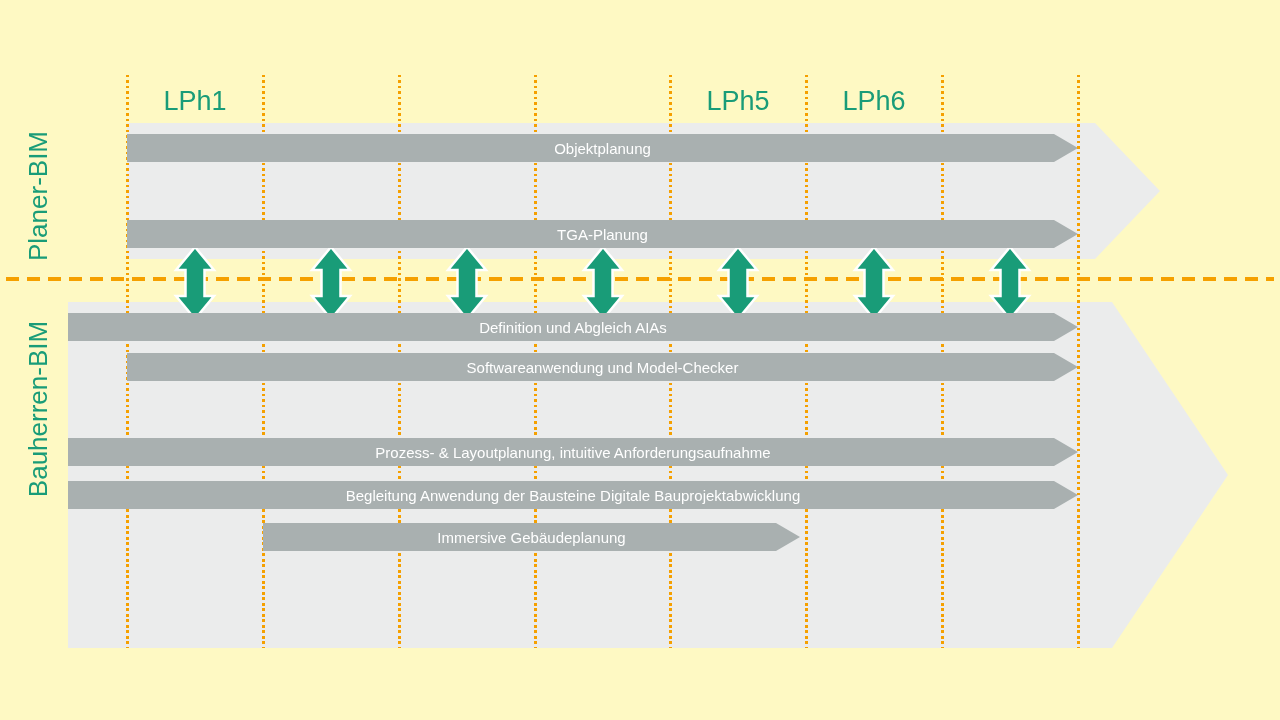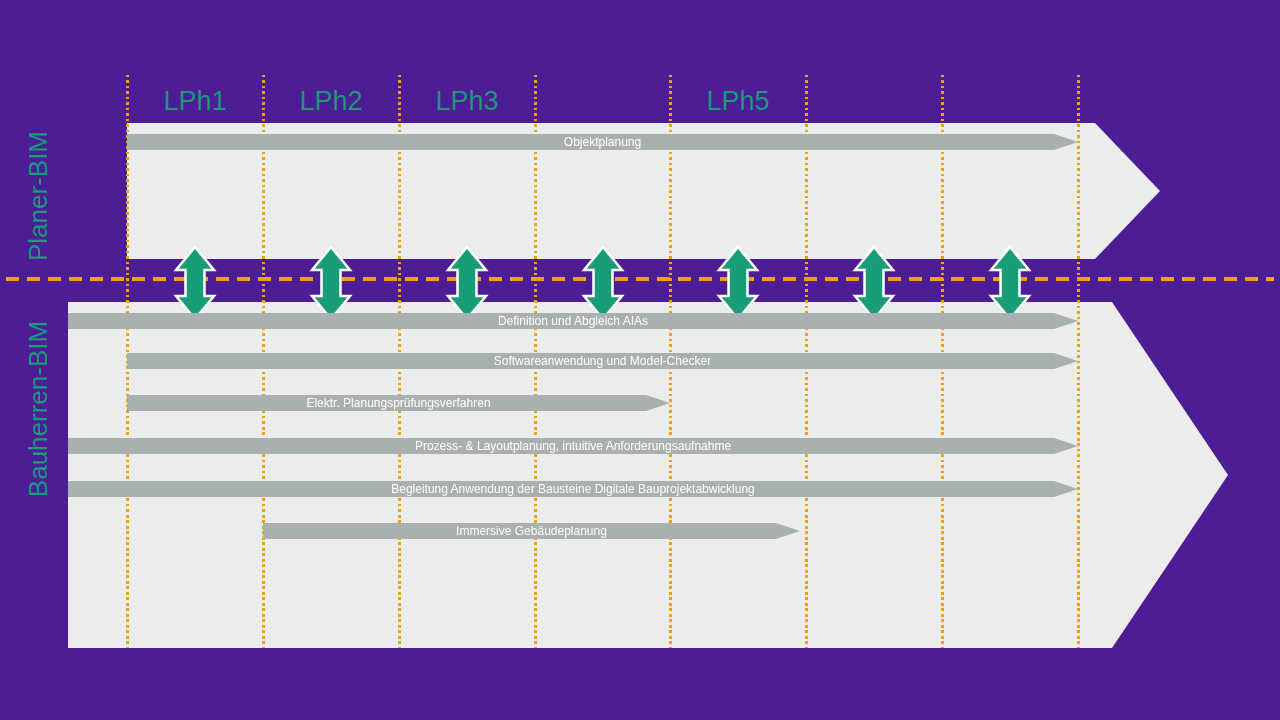--- a/index.html
+++ b/index.html
@@ -1,17 +1,17 @@
 <!DOCTYPE html>
 <html><head>
 <meta charset="utf-8">
 <style>
   html,body { margin:0; padding:0; background:#fff; }
   .stage {
-    position:relative; width:1280px; height:720px; background:#4c1d95;
+    position:relative; width:1280px; height:720px; background:#fef9c3;
     overflow:hidden; font-family:"Liberation Sans","DejaVu Sans",sans-serif;
   }
   
   .bg-arrow { position:absolute; background:#ebecec; z-index:1; }
   .bg-planer { left:127px; top:123px; width:1033px; height:136px;
     clip-path:polygon(0 0, 968px 0, 1033px 68px, 968px 136px, 0 136px); }
   .bg-bauherren { left:68px; top:302px; width:1160px; height:346px;
     clip-path:polygon(0 0, 1044px 0, 1160px 173px, 1044px 346px, 0 346px); }
   
   .vline { position:absolute; top:75px; width:3px; height:573px; z-index:2;
@@ -20,23 +20,23 @@
   
   .hline { position:absolute; left:6px; top:277px; width:1268px; height:3.5px; z-index:2;
     background-image:repeating-linear-gradient(to right,#f5a000 0 13px, transparent 13px 21px); }
   
   .phase-label { position:absolute; top:84px; width:136px; text-align:center;
     color:#199c78; font-size:27px; line-height:34px; z-index:7; }
   
   .side-label { position:absolute; color:#199c78; font-size:26px; white-space:nowrap;
     transform:translate(-50%,-50%) rotate(-90deg); z-index:7; }
   
-  .bar { position:absolute; height:16px; background:#a9b0b0; color:#ffffff;
+  .bar { position:absolute; height:28px; background:#a9b0b0; color:#ffffff;
     display:flex; align-items:center; justify-content:center;
-    font-size:12px; white-space:nowrap; z-index:5;
+    font-size:15px; white-space:nowrap; z-index:5;
     clip-path:polygon(0 0, calc(100% - 24px) 0, 100% 50%, calc(100% - 24px) 100%, 0 100%); }
   
   .sync { position:absolute; top:245px; z-index:4; }
 </style>
 </head>
 <body>
 
 <div class="stage">
 
   <div class="bg-arrow bg-planer"></div>
@@ -47,28 +47,28 @@
   <div class="vline" style="left:398px"></div>
   <div class="vline" style="left:534px"></div>
   <div class="vline" style="left:669px"></div>
   <div class="vline" style="left:805px"></div>
   <div class="vline" style="left:941px"></div>
   <div class="vline front" style="left:1077px"></div>
 
   <div class="hline"></div>
 
   <div class="phase-label" style="left:127px">LPh1</div>
-  <div class="phase-label" style="left:263px">LPh2</div>
-  <div class="phase-label" style="left:399px">LPh3</div>
   <div class="phase-label" style="left:670px">LPh5</div>
+  <div class="phase-label" style="left:806px">LPh6</div>
 
   <div class="side-label" style="left:38px; top:196px">Planer-BIM</div>
   <div class="side-label" style="left:38px; top:409px">Bauherren-BIM</div>
 
   <div class="bar" style="left:127px; top:134px; width:951px">Objektplanung</div>
+  <div class="bar" style="left:127px; top:220px; width:951px">TGA-Planung</div>
 
   <svg class="sync" style="left:173px" width="44" height="76" viewBox="0 0 44 76">
       <polygon points="22,2 41,25 31.5,25 31.5,51 41,51 22,74 3,51 12.5,51 12.5,25 3,25" fill="#199c78" stroke="#ffffff" stroke-width="2.5"></polygon>
     </svg>
   <svg class="sync" style="left:309px" width="44" height="76" viewBox="0 0 44 76">
       <polygon points="22,2 41,25 31.5,25 31.5,51 41,51 22,74 3,51 12.5,51 12.5,25 3,25" fill="#199c78" stroke="#ffffff" stroke-width="2.5"></polygon>
     </svg>
   <svg class="sync" style="left:445px" width="44" height="76" viewBox="0 0 44 76">
       <polygon points="22,2 41,25 31.5,25 31.5,51 41,51 22,74 3,51 12.5,51 12.5,25 3,25" fill="#199c78" stroke="#ffffff" stroke-width="2.5"></polygon>
     </svg>
@@ -80,18 +80,17 @@
     </svg>
   <svg class="sync" style="left:852px" width="44" height="76" viewBox="0 0 44 76">
       <polygon points="22,2 41,25 31.5,25 31.5,51 41,51 22,74 3,51 12.5,51 12.5,25 3,25" fill="#199c78" stroke="#ffffff" stroke-width="2.5"></polygon>
     </svg>
   <svg class="sync" style="left:988px" width="44" height="76" viewBox="0 0 44 76">
       <polygon points="22,2 41,25 31.5,25 31.5,51 41,51 22,74 3,51 12.5,51 12.5,25 3,25" fill="#199c78" stroke="#ffffff" stroke-width="2.5"></polygon>
     </svg>
 
   <div class="bar" style="left:127px; top:353px; width:951px">Softwareanwendung und Model-Checker</div>
   <div class="bar" style="left:68px;  top:313px; width:1010px">Definition und Abgleich AIAs</div>
-  <div class="bar" style="left:127px; top:395px; width:543px">Elektr. Planungsprüfungsverfahren</div>
   <div class="bar" style="left:68px;  top:438px; width:1010px">Prozess- &amp; Layoutplanung, intuitive Anforderungsaufnahme</div>
   <div class="bar" style="left:263px; top:523px; width:537px">Immersive Gebäudeplanung</div>
   <div class="bar" style="left:68px;  top:481px; width:1010px">Begleitung Anwendung der Bausteine Digitale Bauprojektabwicklung</div>
 
 </div>
 
 </body></html>

